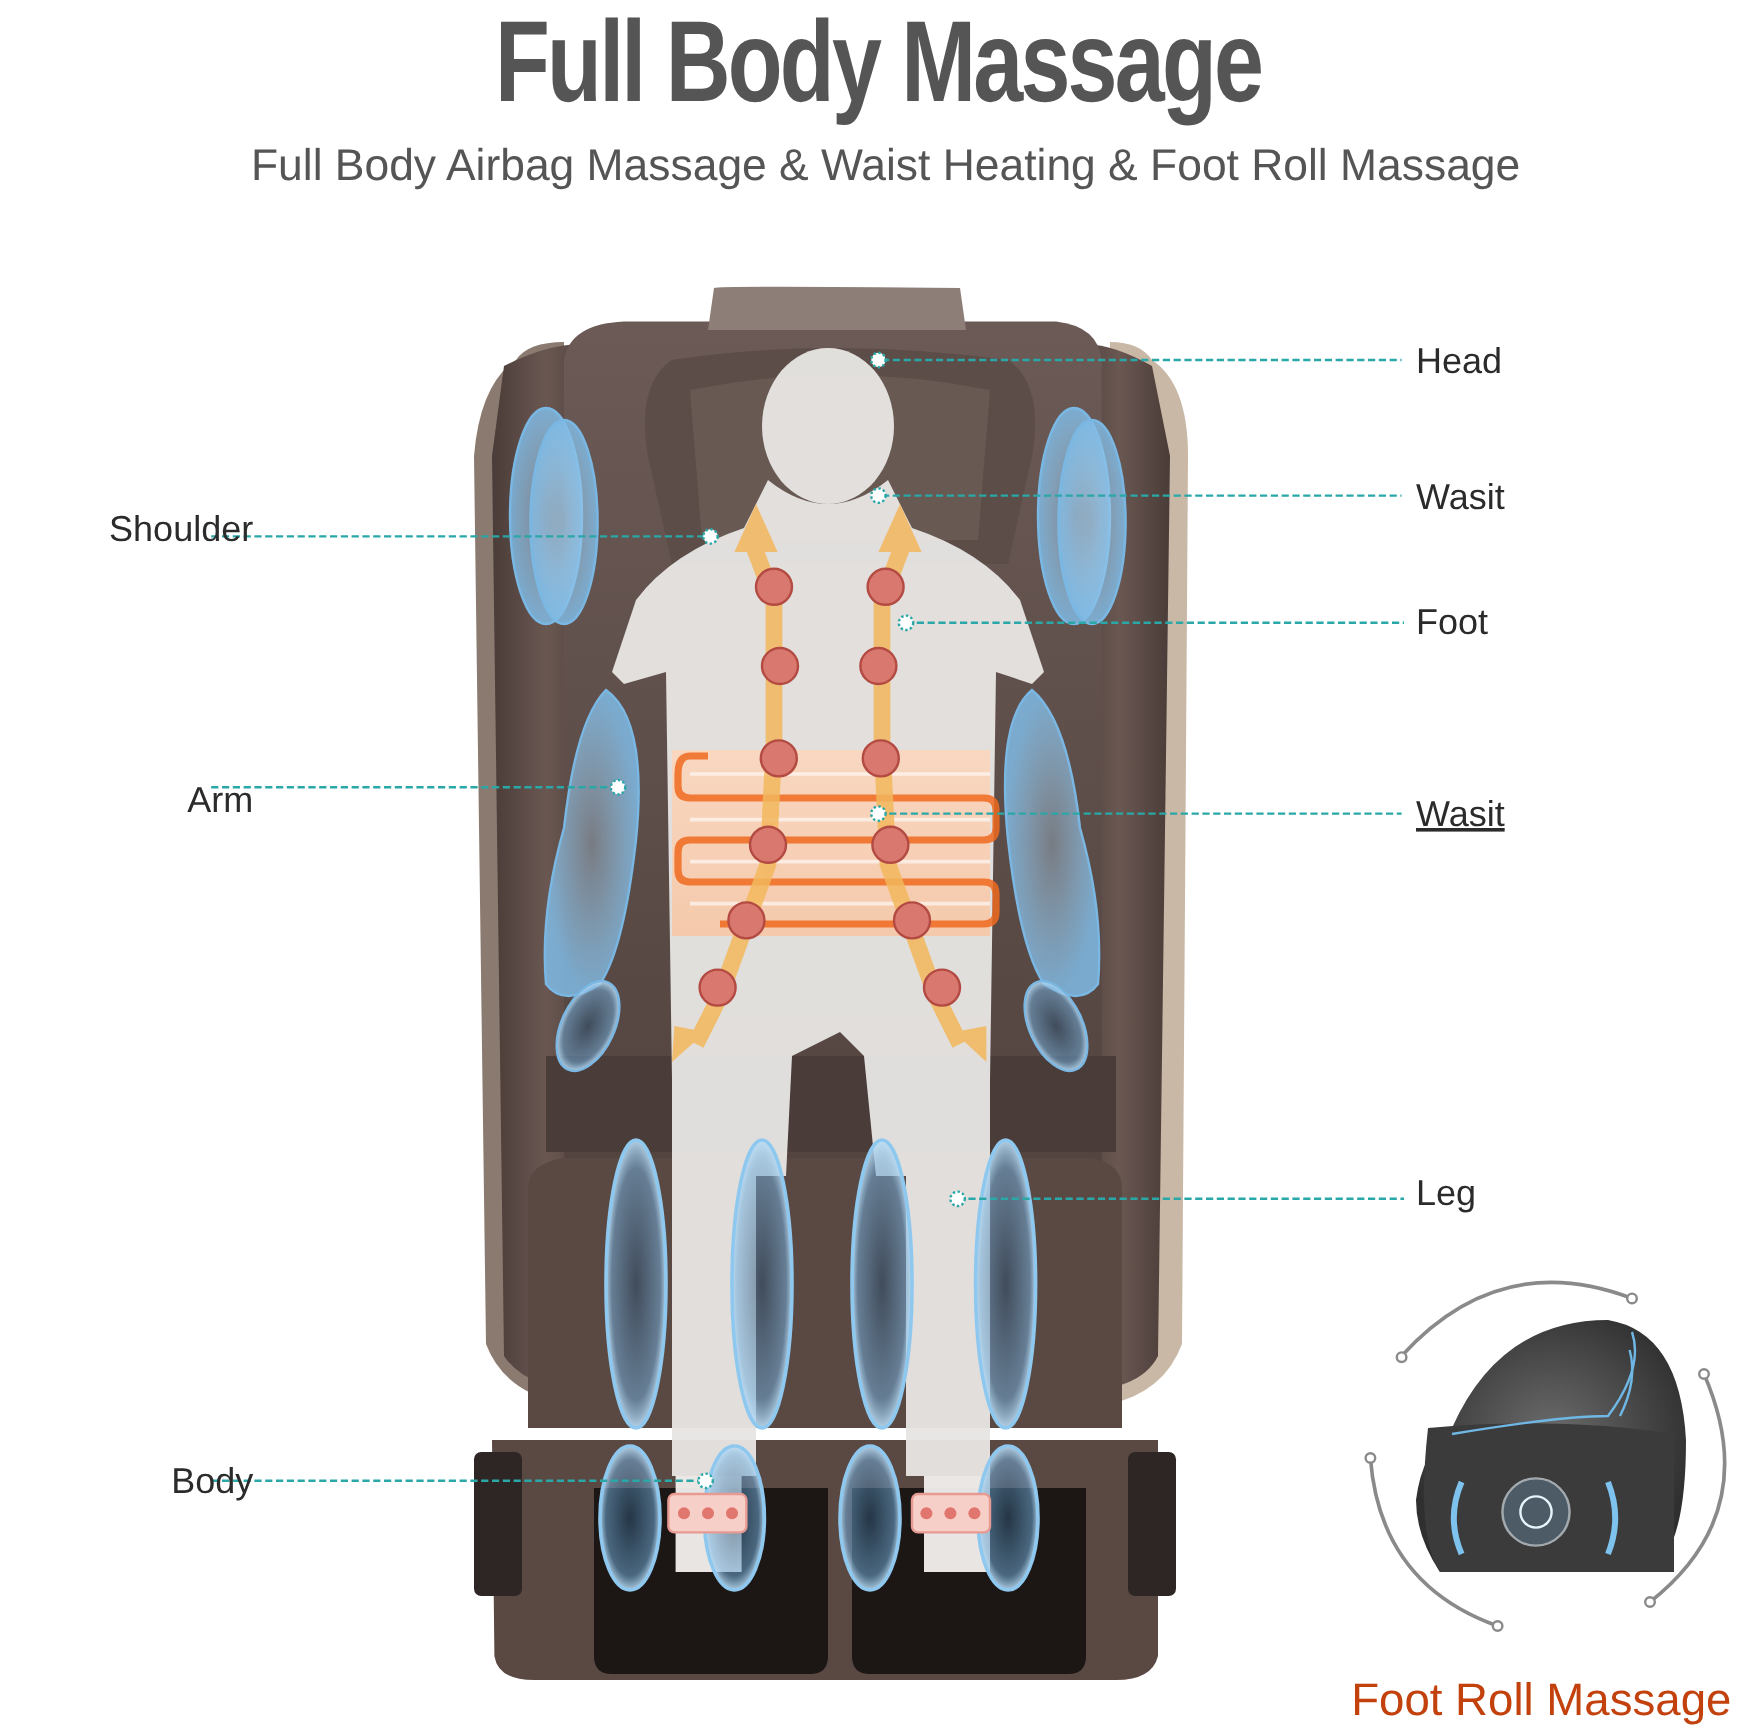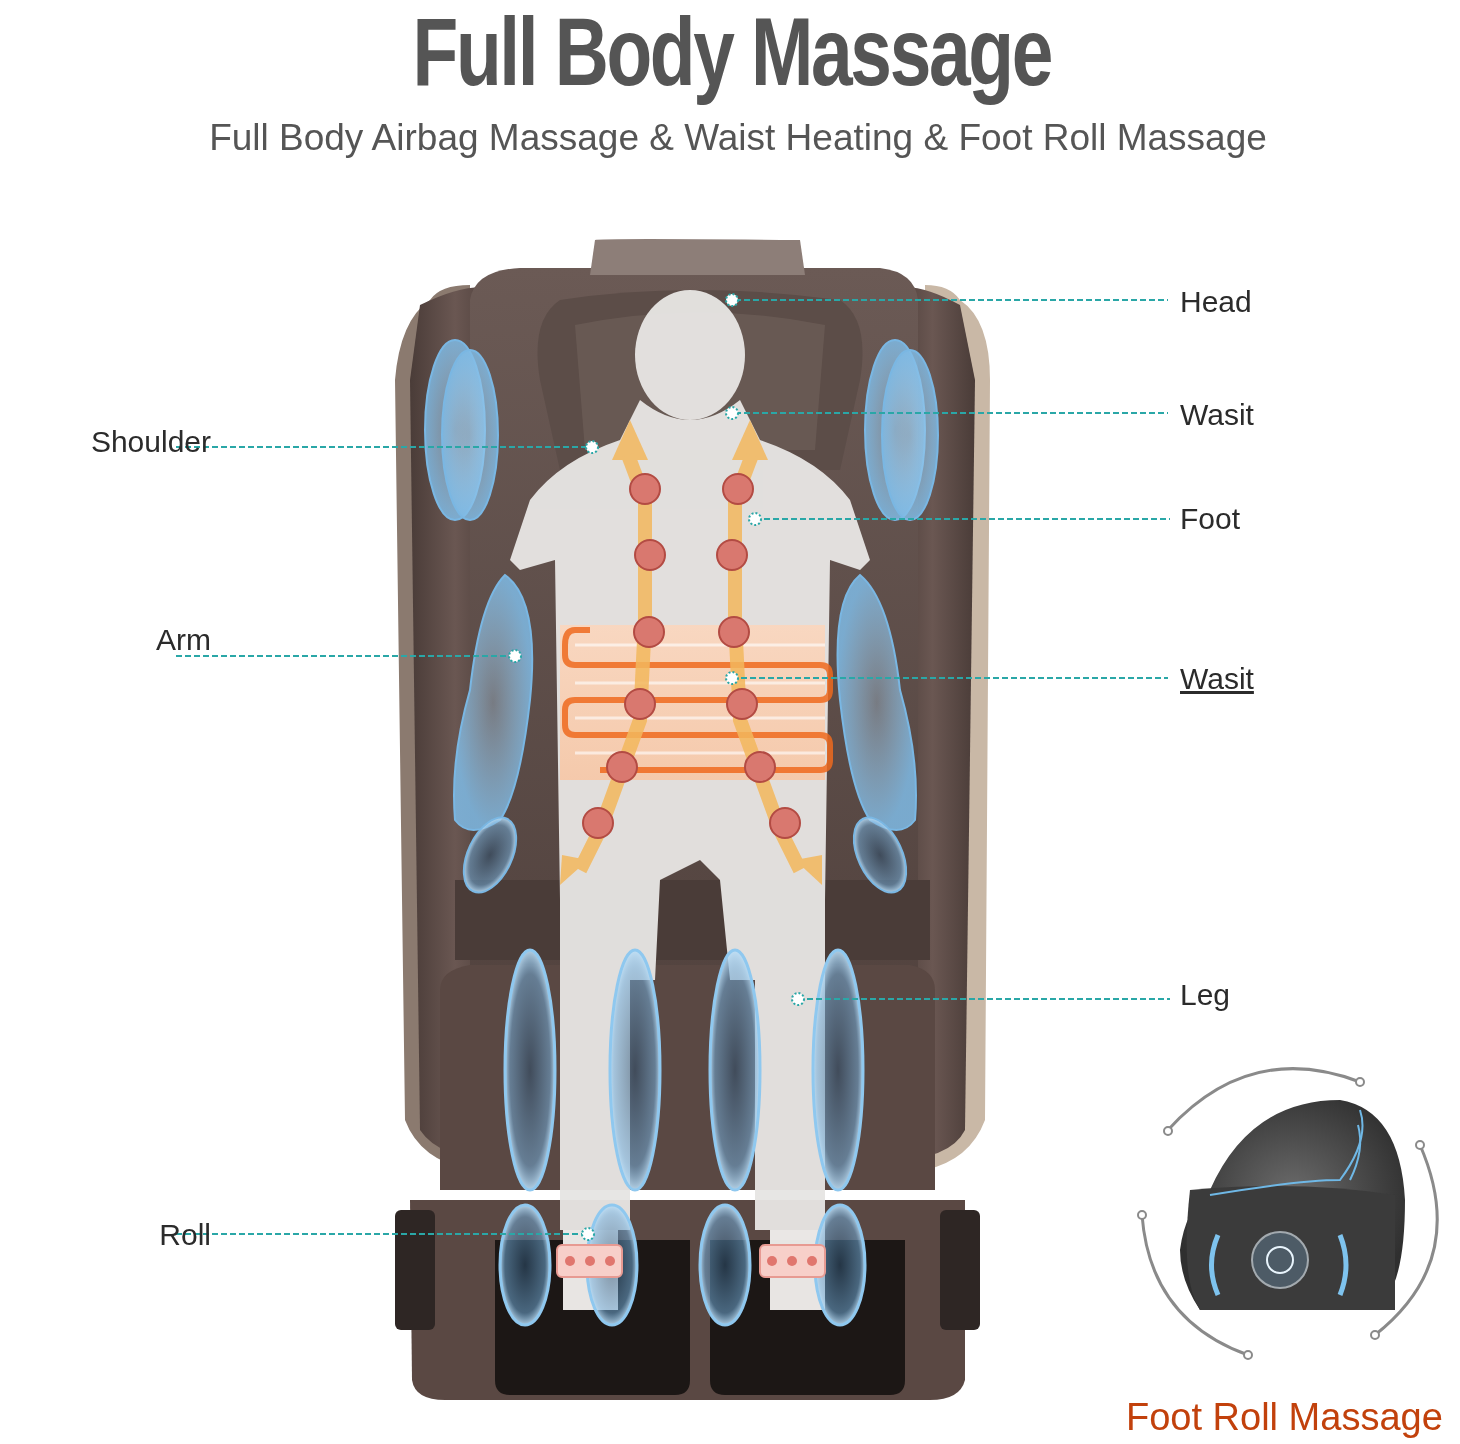--- a/index.html
+++ b/index.html
@@ -206,16 +206,16 @@
   </g>
 </svg>
 
 <div class="label right" style="top:282px;">Head</div>
 <div class="label right" style="top:395px;">Wasit</div>
 <div class="label right" style="top:499px;">Foot</div>
 <div class="label right" style="top:659px;text-decoration:underline;">Wasit</div>
 <div class="label right" style="top:975px;text-align:right;">Leg</div>
 
 <div class="label left" style="left:0px; width:164px; top:422px;">Shoulder</div>
-<div class="label left" style="left:0px; width:164px; top:620px;">Arm</div>
-<div class="label left" style="left:0px; width:164px; top:1215px;">Roll</div>
+<div class="label left" style="left:0px; width:164px; top:648px;">Arm</div>
+<div class="label left" style="left:0px; width:164px; top:1215px;">Body</div>
 
 <div class="footroll-caption">Foot Roll Massage</div>
 
 </body></html>

